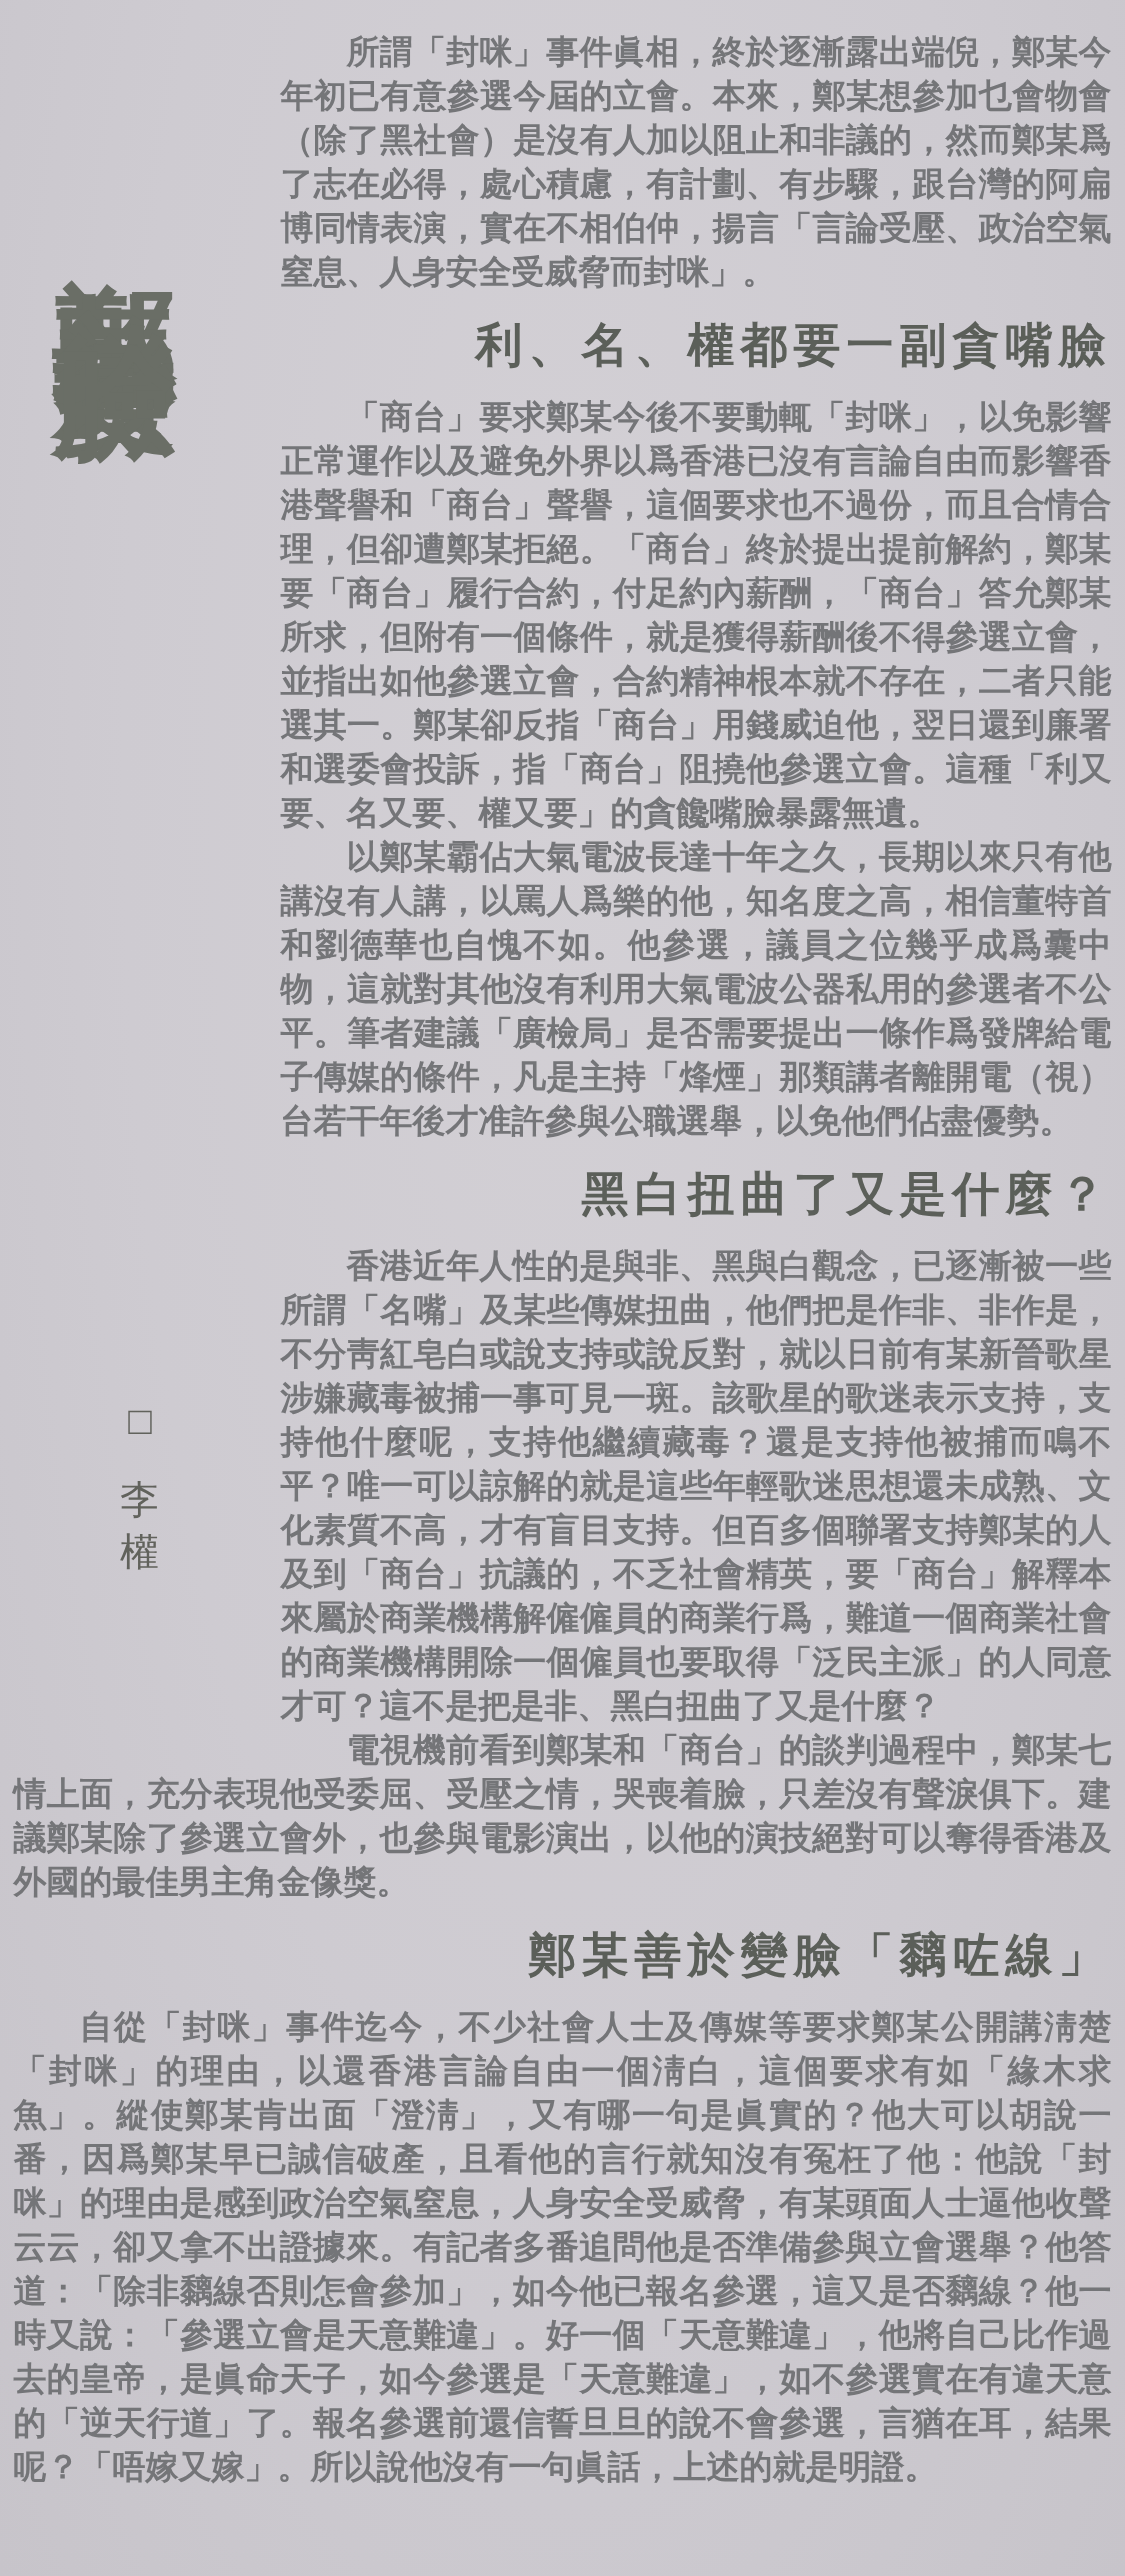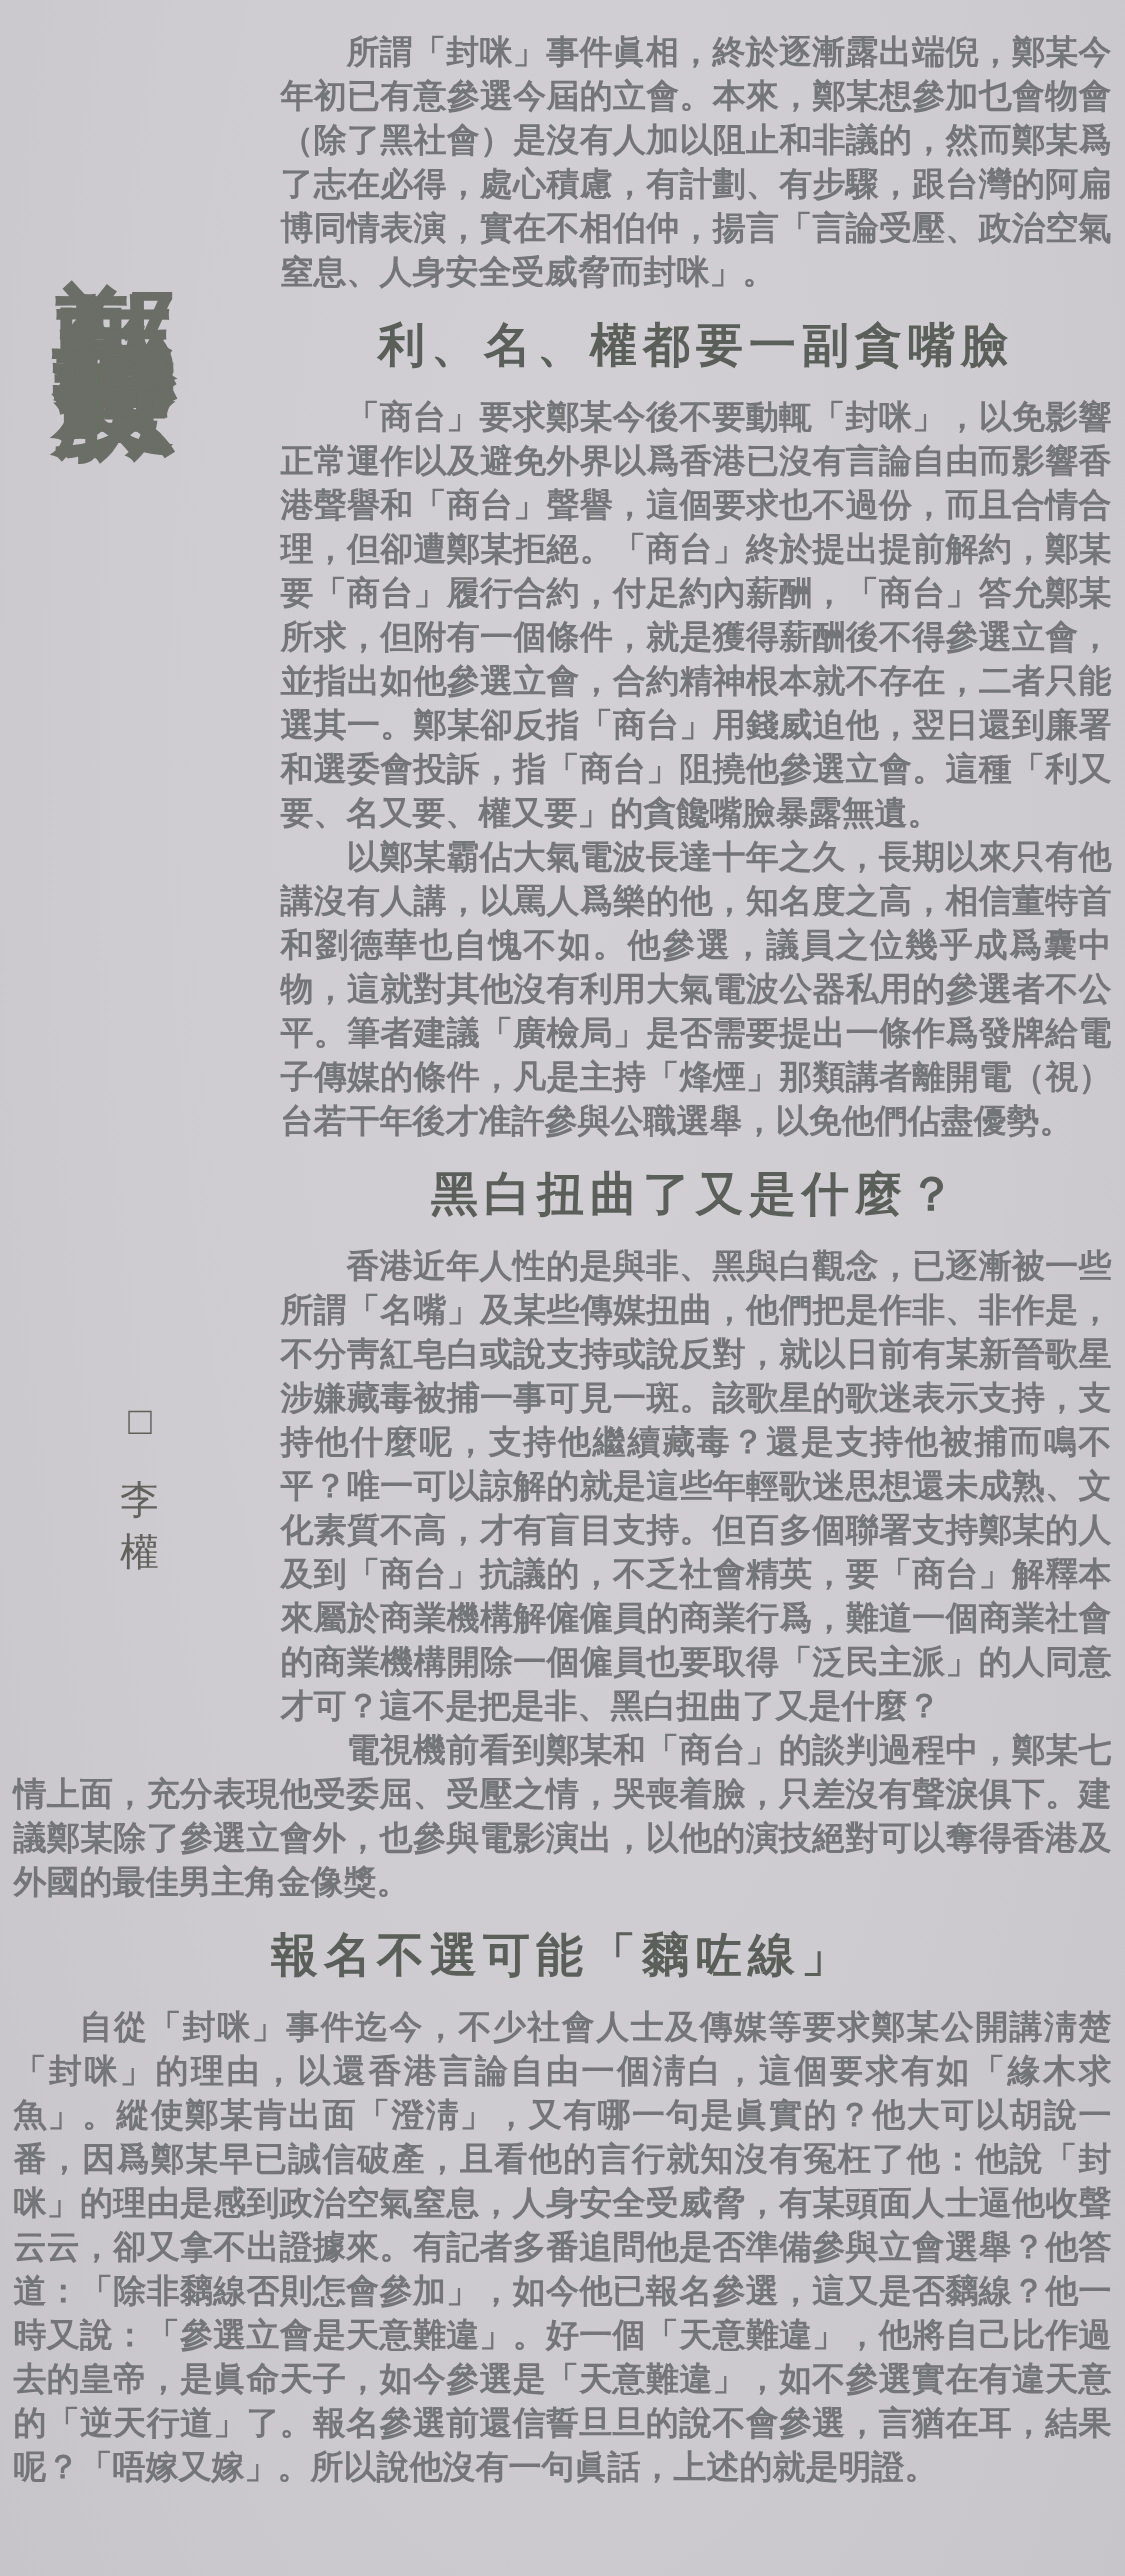--- a/index.html
+++ b/index.html
@@ -64,21 +64,21 @@
     text-indent: 2em;
     font-weight: bold;
   }
   .section-heading {
     font-family: "Liberation Sans", "DejaVu Sans", sans-serif;
     font-weight: bold;
     font-size: 47px;
     line-height: 52px;
     letter-spacing: 6px;
     color: #5b5f59;
-    text-align: center;
+    text-align: right;
     text-indent: 0;
     margin: 25px 0 24px 0;
   }
 </style>
 </head>
 <body>
 
 <div class="scan-page">
   <div class="article-body">
 
@@ -94,20 +94,20 @@
     <p>「商台」要求鄭某今後不要動輒「封咪」，以免影響正常運作以及避免外界以爲香港已沒有言論自由而影響香港聲譽和「商台」聲譽，這個要求也不過份，而且合情合理，但卻遭鄭某拒絕。「商台」終於提出提前解約，鄭某要「商台」履行合約，付足約內薪酬，「商台」答允鄭某所求，但附有一個條件，就是獲得薪酬後不得參選立會，並指出如他參選立會，合約精神根本就不存在，二者只能選其一。鄭某卻反指「商台」用錢威迫他，翌日還到廉署和選委會投訴，指「商台」阻撓他參選立會。這種「利又要、名又要、權又要」的貪饞嘴臉暴露無遺。</p>
 
     <p>以鄭某霸佔大氣電波長達十年之久，長期以來只有他講沒有人講，以罵人爲樂的他，知名度之高，相信董特首和劉德華也自愧不如。他參選，議員之位幾乎成爲囊中物，這就對其他沒有利用大氣電波公器私用的參選者不公平。筆者建議「廣檢局」是否需要提出一條作爲發牌給電子傳媒的條件，凡是主持「烽煙」那類講者離開電（視）台若干年後才准許參與公職選舉，以免他們佔盡優勢。</p>
 
     <div class="section-heading">黑白扭曲了又是什麼？</div>
 
     <p>香港近年人性的是與非、黑與白觀念，已逐漸被一些所謂「名嘴」及某些傳媒扭曲，他們把是作非、非作是，不分靑紅皂白或說支持或說反對，就以日前有某新晉歌星涉嫌藏毒被捕一事可見一斑。該歌星的歌迷表示支持，支持他什麼呢，支持他繼續藏毒？還是支持他被捕而鳴不平？唯一可以諒解的就是這些年輕歌迷思想還未成熟、文化素質不高，才有盲目支持。但百多個聯署支持鄭某的人及到「商台」抗議的，不乏社會精英，要「商台」解釋本來屬於商業機構解僱僱員的商業行爲，難道一個商業社會的商業機構開除一個僱員也要取得「泛民主派」的人同意才可？這不是把是非、黑白扭曲了又是什麼？</p>
 
     <p>電視機前看到鄭某和「商台」的談判過程中，鄭某七情上面，充分表現他受委屈、受壓之情，哭喪着臉，只差沒有聲淚俱下。建議鄭某除了參選立會外，也參與電影演出，以他的演技絕對可以奪得香港及外國的最佳男主角金像獎。</p>
 
-    <div class="section-heading">報名不選可能「黐咗線」</div>
+    <div class="section-heading">鄭某善於變臉「黐咗線」</div>
 
     <p>自從「封咪」事件迄今，不少社會人士及傳媒等要求鄭某公開講淸楚「封咪」的理由，以還香港言論自由一個淸白，這個要求有如「緣木求魚」。縱使鄭某肯出面「澄淸」，又有哪一句是眞實的？他大可以胡說一番，因爲鄭某早已誠信破產，且看他的言行就知沒有冤枉了他：他說「封咪」的理由是感到政治空氣窒息，人身安全受威脅，有某頭面人士逼他收聲云云，卻又拿不出證據來。有記者多番追問他是否準備參與立會選舉？他答道：「除非黐線否則怎會參加」，如今他已報名參選，這又是否黐線？他一時又說：「參選立會是天意難違」。好一個「天意難違」，他將自己比作過去的皇帝，是眞命天子，如今參選是「天意難違」，如不參選實在有違天意的「逆天行道」了。報名參選前還信誓旦旦的說不會參選，言猶在耳，結果呢？「唔嫁又嫁」。所以說他沒有一句眞話，上述的就是明證。</p>
 
 
   </div>
 </div>
 
 
 </body></html>

